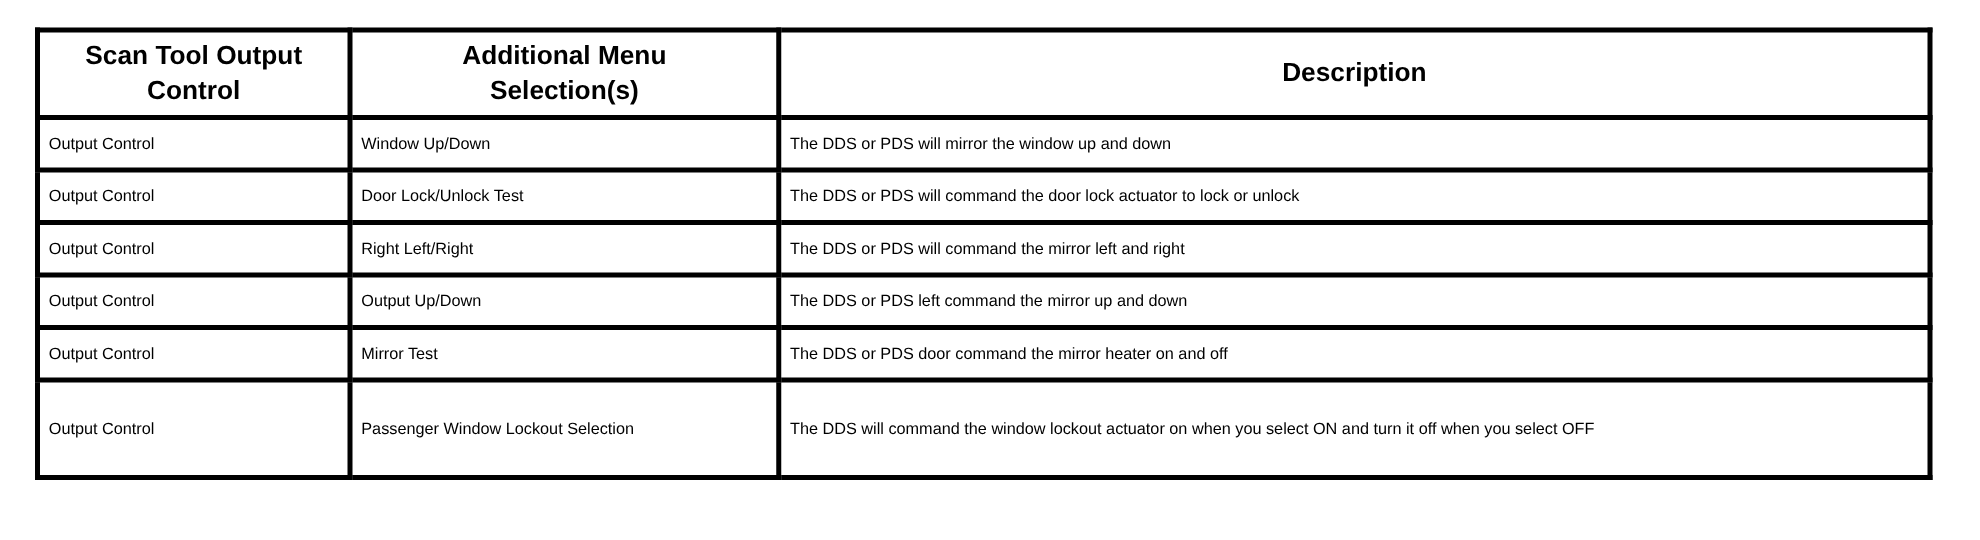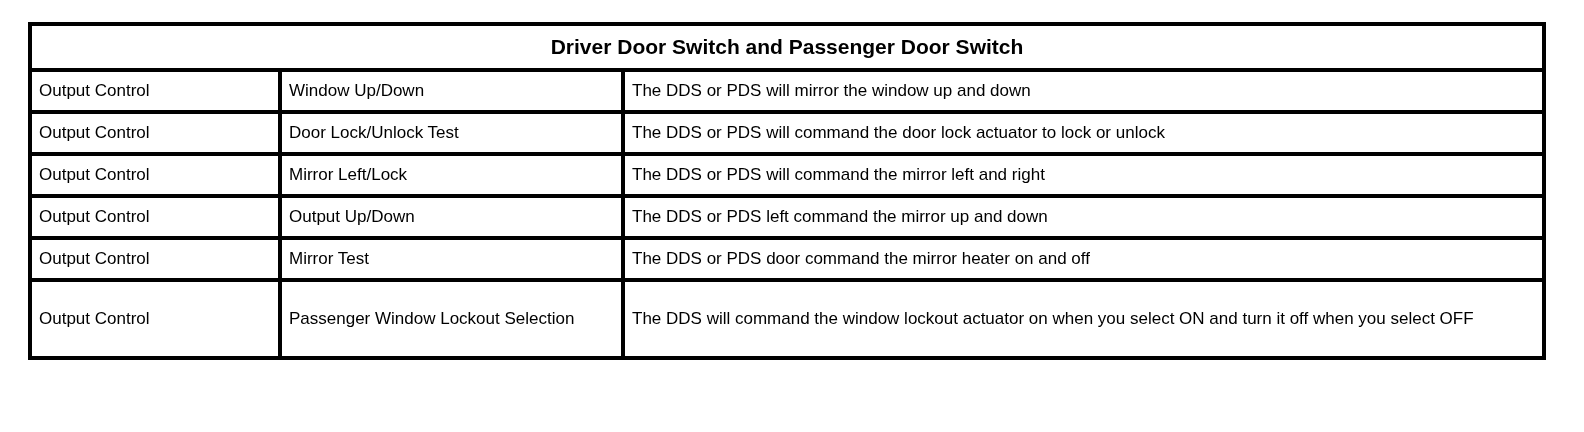--- a/index.html
+++ b/index.html
@@ -47,21 +47,21 @@
     height: 62px;
     font-size: 21px;
     font-weight: bold;
     text-align: center;
     padding: 2px 8px;
     white-space: pre-line;
     line-height: 1.35;
   }
   td.body-cell {
     height: 34px;
-    font-size: 17px;
+    font-size: 13px;
     font-weight: normal;
     text-align: left;
     padding: 2px 7px;
     line-height: 1.25;
   }
   tr.last-row td.body-cell {
     height: 70px;
   }
 </style>
 </head>
@@ -69,37 +69,41 @@
 
 <div class="page">
   <table class="doc-table">
     <colgroup>
       <col class="c1">
       <col class="c2">
       <col class="c3">
     </colgroup>
     <thead>
       <tr>
-        <th colspan="3" class="title-cell">Driver Door Switch and Passenger Door Switch</th>
+        <th class="col-header">Scan Tool Output
+Control</th>
+        <th class="col-header">Additional Menu
+Selection(s)</th>
+        <th class="col-header">Description</th>
       </tr>
     </thead>
     <tbody>
       <tr>
         <td class="body-cell">Output Control</td>
         <td class="body-cell">Window Up/Down</td>
         <td class="body-cell">The DDS or PDS will mirror the window up and down</td>
       </tr>
       <tr>
         <td class="body-cell">Output Control</td>
         <td class="body-cell">Door Lock/Unlock Test</td>
         <td class="body-cell">The DDS or PDS will command the door lock actuator to lock or unlock</td>
       </tr>
       <tr>
         <td class="body-cell">Output Control</td>
-        <td class="body-cell">Mirror Left/Lock</td>
+        <td class="body-cell">Right Left/Right</td>
         <td class="body-cell">The DDS or PDS will command the mirror left and right</td>
       </tr>
       <tr>
         <td class="body-cell">Output Control</td>
         <td class="body-cell">Output Up/Down</td>
         <td class="body-cell">The DDS or PDS left command the mirror up and down</td>
       </tr>
       <tr>
         <td class="body-cell">Output Control</td>
         <td class="body-cell">Mirror Test</td>

